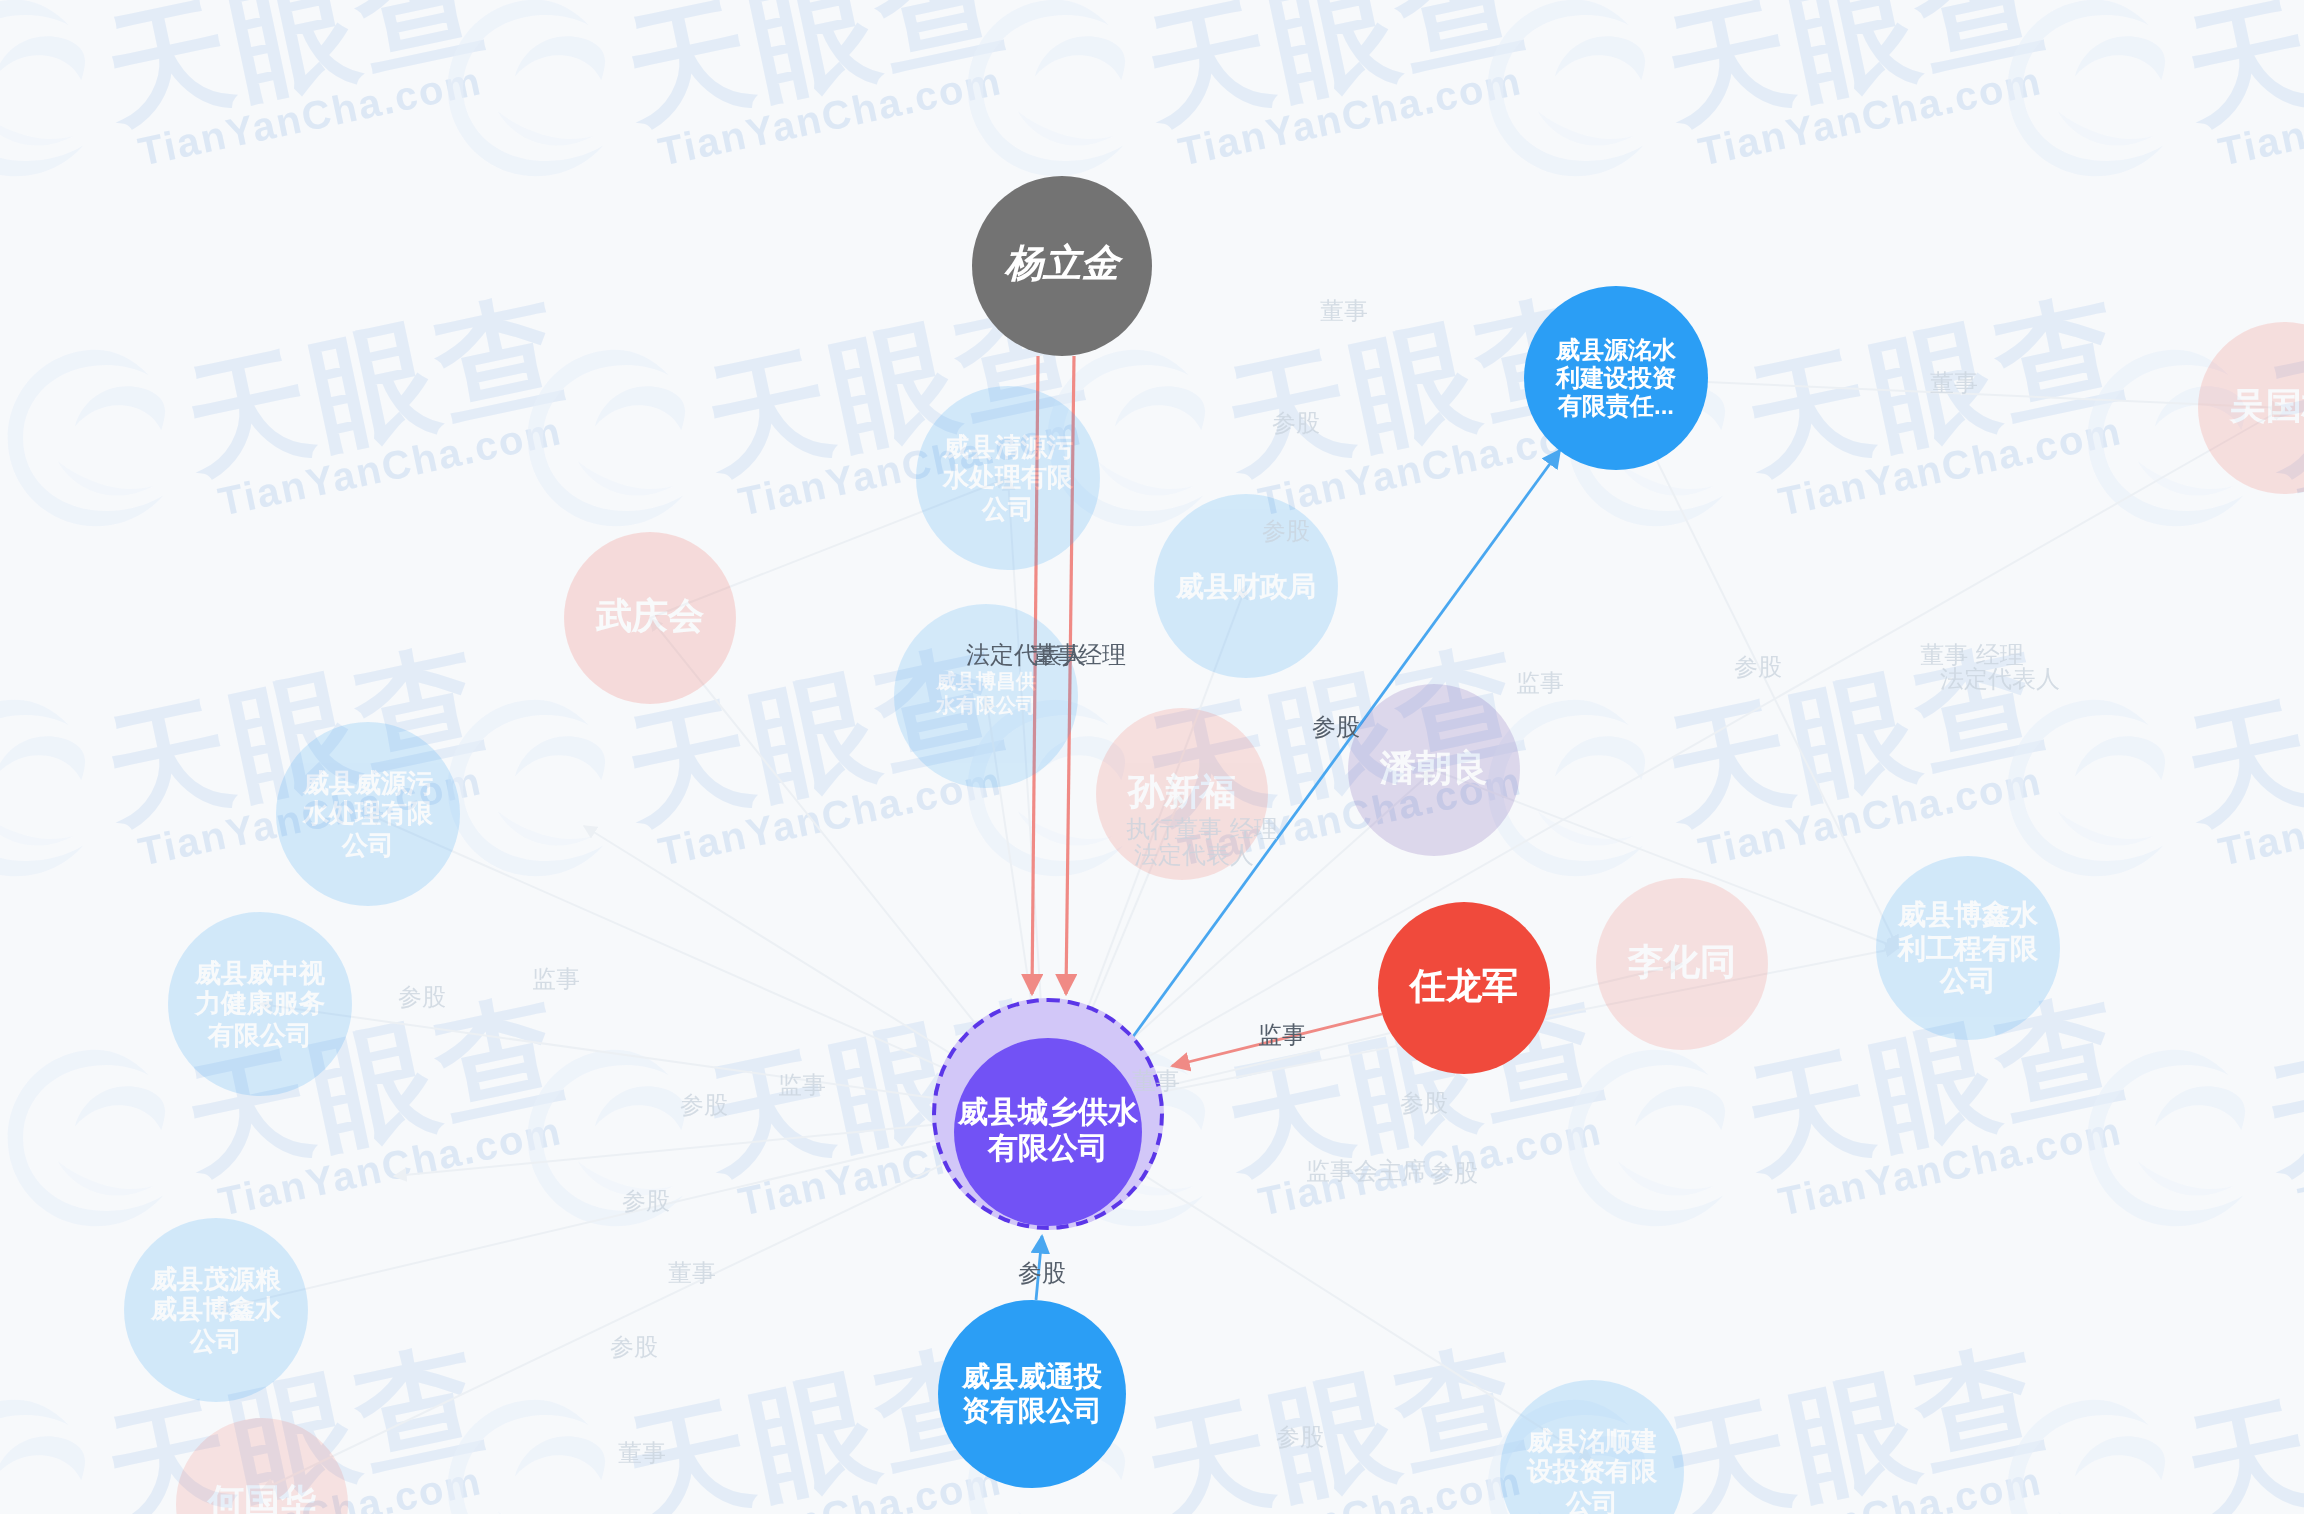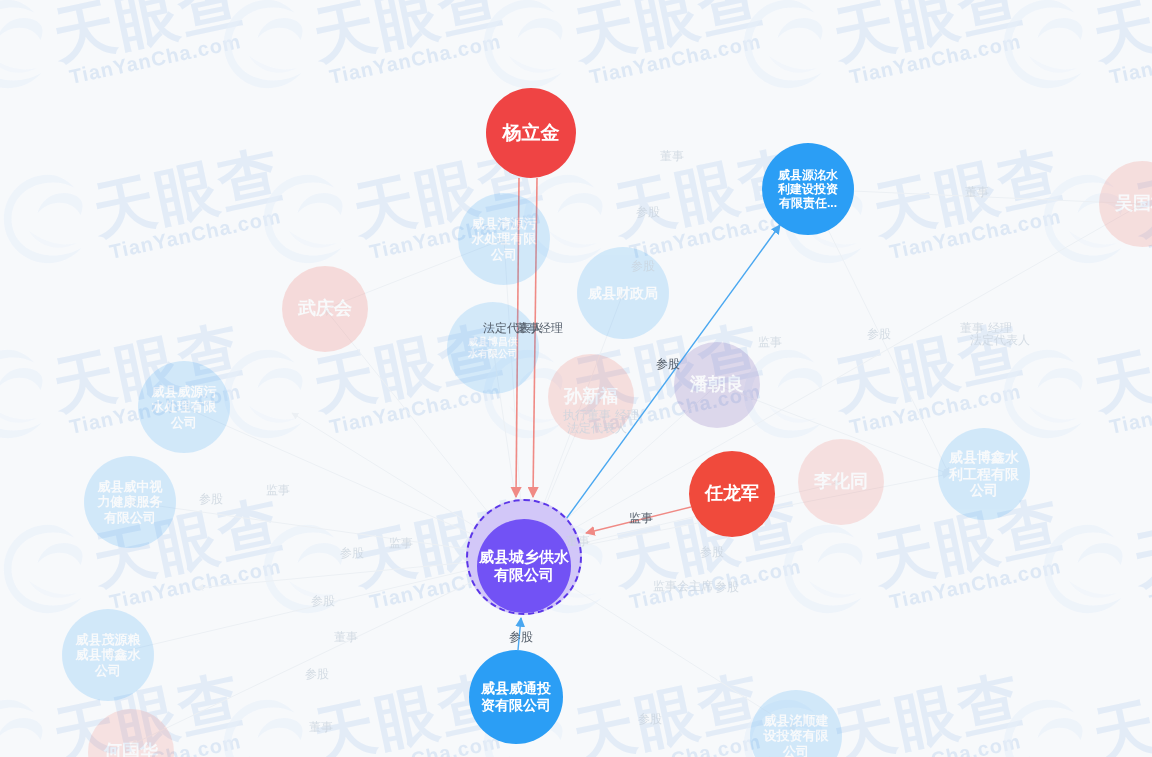--- a/index.html
+++ b/index.html
@@ -350,21 +350,21 @@
       <line x1="325" y1="309" x2="504" y2="239" stroke="#ecf0f4" stroke-width="1" marker-end="url(#ar-faded)"></line>
       <line x1="717" y1="385" x2="949" y2="474" stroke="#ecf0f4" stroke-width="1" marker-end="url(#ar-faded)"></line>
       <line x1="519" y1="178" x2="516" y2="497" stroke="#f08a85" stroke-width="1.6" opacity="1" marker-end="url(#ar-red)"></line>
       <line x1="537" y1="178" x2="533" y2="497" stroke="#f08a85" stroke-width="1.6" opacity="1" marker-end="url(#ar-red)"></line>
       <line x1="566" y1="519" x2="780" y2="225" stroke="#49a7f0" stroke-width="1.4" opacity="1" marker-end="url(#ar-blue)"></line>
       <line x1="691" y1="507" x2="586" y2="533" stroke="#f08a85" stroke-width="1.4" opacity="1" marker-end="url(#ar-red)"></line>
       <line x1="518" y1="650" x2="521" y2="618" stroke="#49a7f0" stroke-width="1.4" opacity="1" marker-end="url(#ar-blue)"></line>
     </svg>
 
   <div id="nodes">
-      <div class="node" style="left: 486px; top: 88px; width: 90px; height: 90px; font-size: 19px; opacity: 1; background: #ef4444;"><span>杨立金</span></div>
+      <div class="node" style="left: 486px; top: 88px; width: 90px; height: 90px; font-size: 19px; opacity: 1; background: #737373; font-style: italic;"><span>杨立金</span></div>
       <div class="node focus" style="left: 466px; top: 499px; width: 116px; height: 116px; font-size: 15px; opacity: 1;"><div class="inner" style="width: 94px; height: 94px; font-size: 15px;">威县城乡供水
 有限公司</div></div>
       <div class="node" style="left: 689px; top: 451px; width: 86px; height: 86px; font-size: 18px; opacity: 1; background: rgb(240, 74, 60);"><span>任龙军</span></div>
       <div class="node" style="left: 762px; top: 143px; width: 92px; height: 92px; font-size: 12px; opacity: 1; background: rgb(43, 158, 245);"><span>威县源洺水
 利建设投资
 有限责任...</span></div>
       <div class="node" style="left: 469px; top: 650px; width: 94px; height: 94px; font-size: 14px; opacity: 1; background: rgb(43, 158, 245);"><span>威县威通投
 资有限公司</span></div>
       <div class="node" style="left: 282px; top: 266px; width: 86px; height: 86px; font-size: 18px; opacity: 0.17; background: rgb(240, 74, 60);"><span>武庆会</span></div>
       <div class="node" style="left: 88px; top: 709px; width: 86px; height: 86px; font-size: 18px; opacity: 0.13; background: rgb(240, 74, 60);"><span>何国华</span></div>

